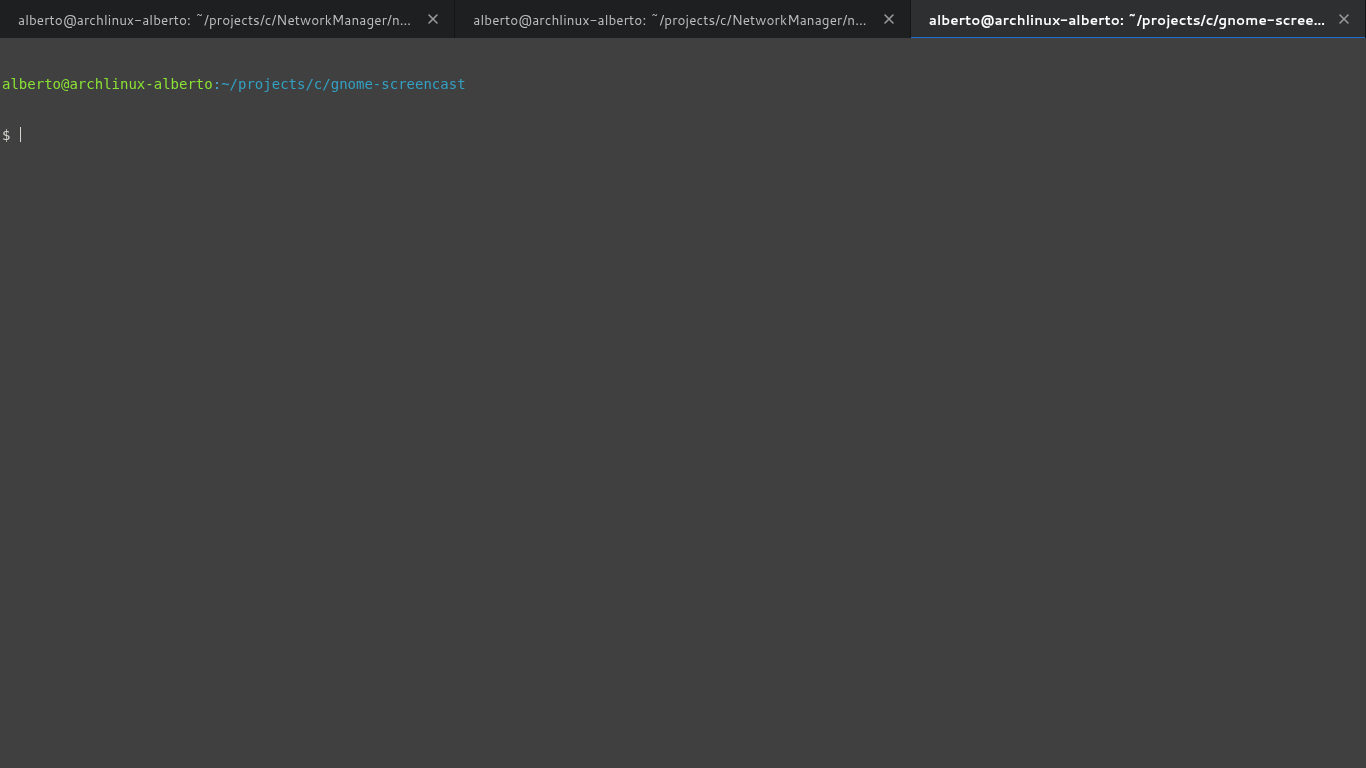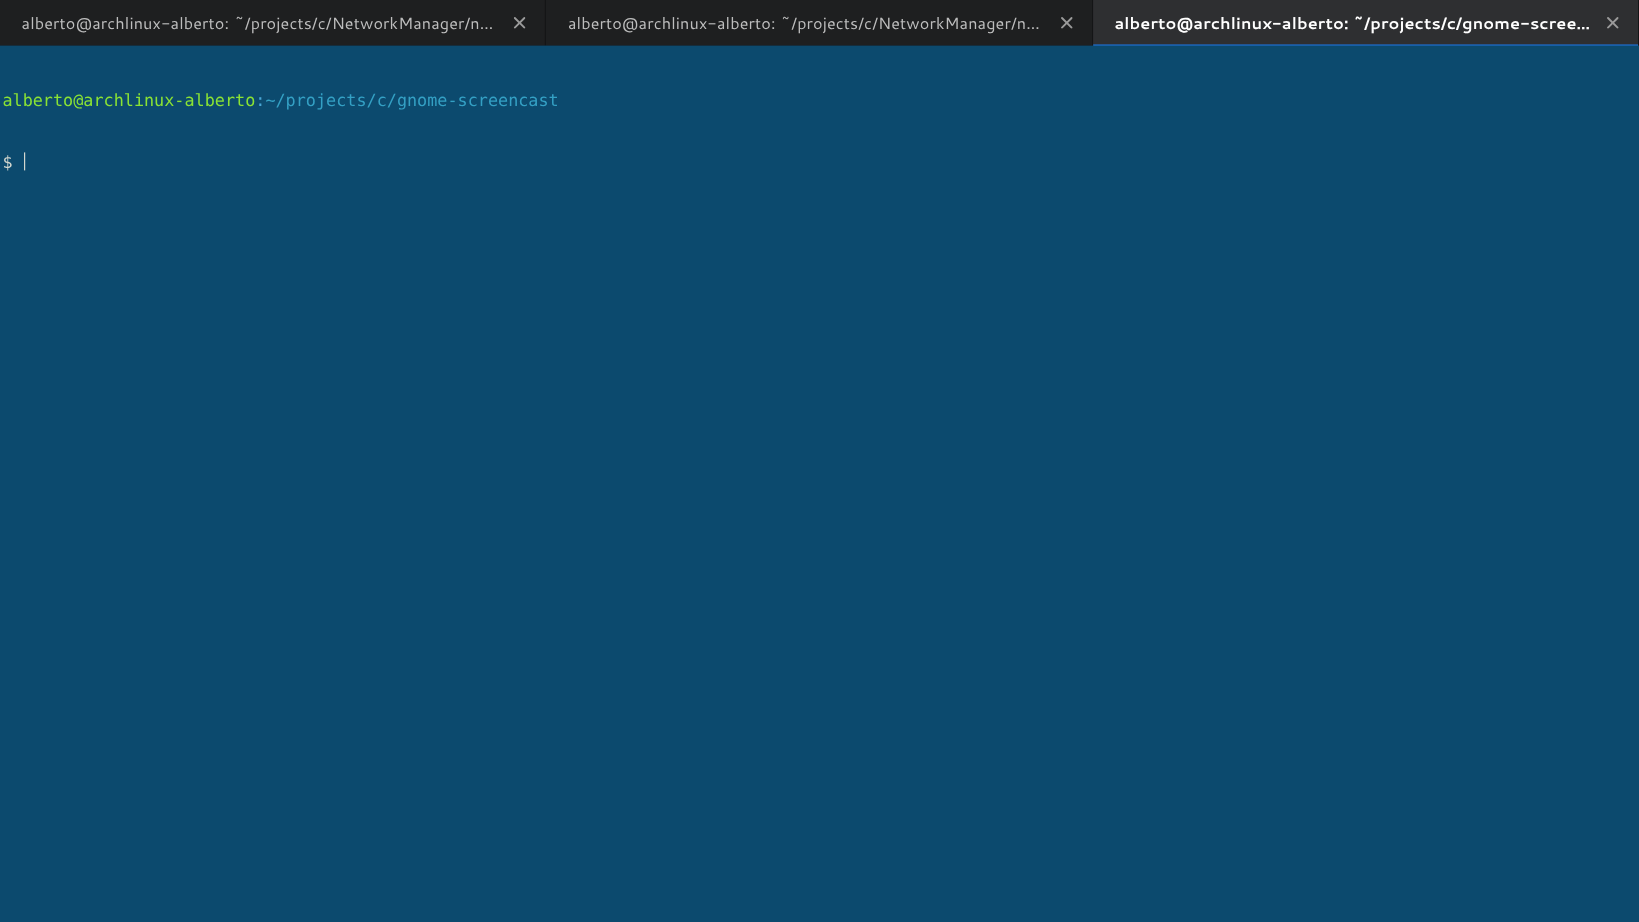--- a/index.html
+++ b/index.html
@@ -62,21 +62,21 @@
     justify-content: center;
     color: #9a9a9a;
     cursor: pointer;
   }
   .tab-close svg { width: 10px; height: 10px; display: block; }
 
   .terminal-area {
     position: relative;
     width: 100%;
     height: calc(768px - 38px);
-    background: #0c4a6e;
+    background: #404040;
     padding: 4px 2px;
     font-size: 14px;
     line-height: 17px;
     white-space: pre;
   }
   .prompt-line { display: block; }
   .seg-userhost { color: #8ae234; }      
   .seg-sep      { color: #4aa7d6; }      
   .seg-path     { color: #34a0c4; }      
   .seg-dollar   { color: #d3d7cf; }

